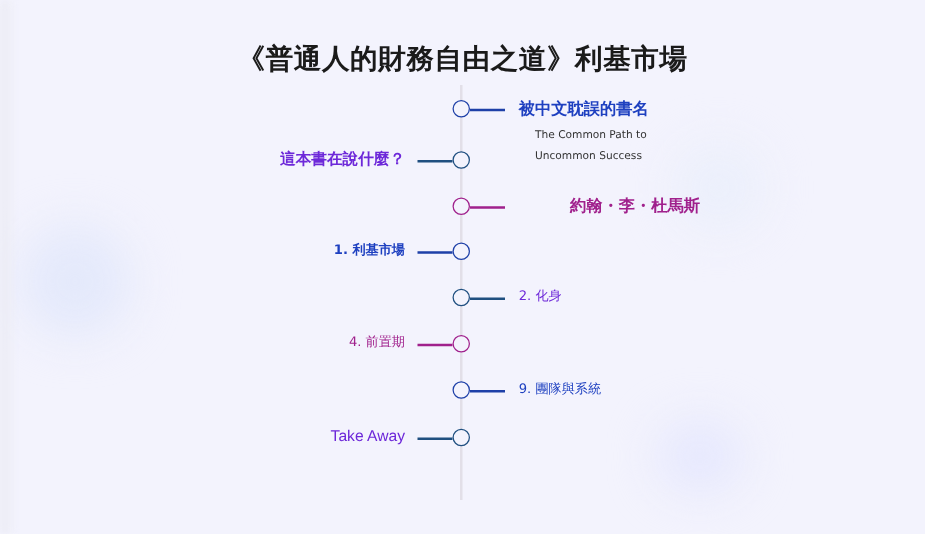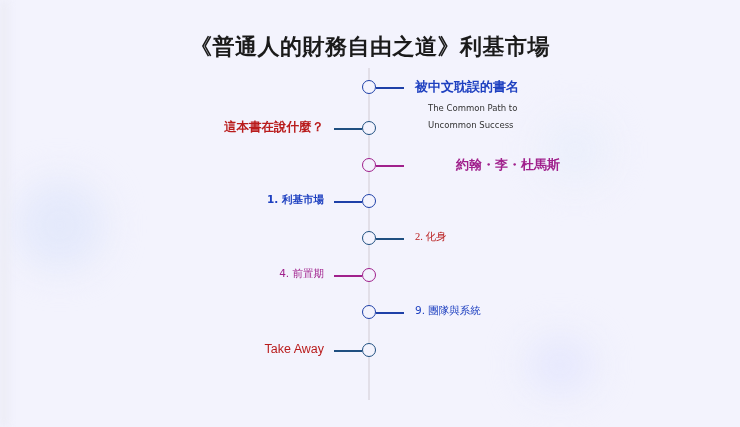--- a/index.html
+++ b/index.html
@@ -24,21 +24,21 @@
       position: absolute; left: 368px; top: 68px; width: 2px; height: 332px;
       background: #e2dfe8;
     }
     .node {
       position: absolute; width: 14px; height: 14px; border-radius: 50%;
       box-sizing: border-box; border: 1.6px solid #1e40a8; background: #f3f3fd;
     }
     .connector { position: absolute; height: 1.5px; background: #1e40a8; }
     .lbl { position: absolute; white-space: nowrap; }
     .blue { color: #1e40c0; }
-    .navy { color: #b91c1c; }
+    .navy { color: #6d28d9; }
     .magenta { color: #a0208c; padding-left: 41px; }
     .node.mag { border-color: #a0208c; }
     .connector.mag { background: #a0208c; }
     .node.navy { border-color: #1f4f80; }
     .connector.navy { background: #1f4f80; }
     .sub { position: absolute; font-size: 8.5px; color: #333; line-height: 17px; width: 120px; }
   </style>
 </head>
 <body>
 
@@ -72,21 +72,21 @@
 
 <div>
   <div class="node" style="left:362px;top:194px;"></div>
   <div class="connector" style="left:334px;top:201px;width:28px;"></div>
   <div class="lbl blue" style="right:416px;top:193px;font-size:10.5px;font-weight:bold;">1. 利基市場</div>
 </div>
 
 <div>
   <div class="node navy" style="left:362px;top:231px;"></div>
   <div class="connector navy" style="left:376px;top:238px;width:28px;"></div>
-  <div class="lbl navy" style="left:415px;top:230px;font-size:10.5px;font-family:Liberation Serif, serif;">2. 化身</div>
+  <div class="lbl navy" style="left:415px;top:230px;font-size:10.5px;">2. 化身</div>
 </div>
 
 <div>
   <div class="node mag" style="left:362px;top:268px;"></div>
   <div class="connector mag" style="left:334px;top:275px;width:28px;"></div>
   <div class="lbl magenta" style="right:416px;top:267px;font-size:10.5px;">4. 前置期</div>
 </div>
 
 <div>
   <div class="node" style="left:362px;top:305px;"></div>

